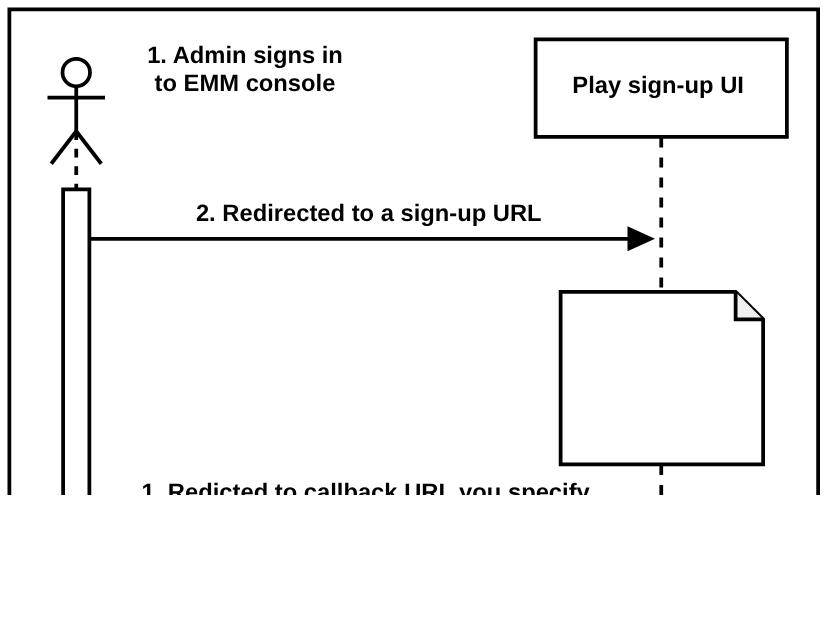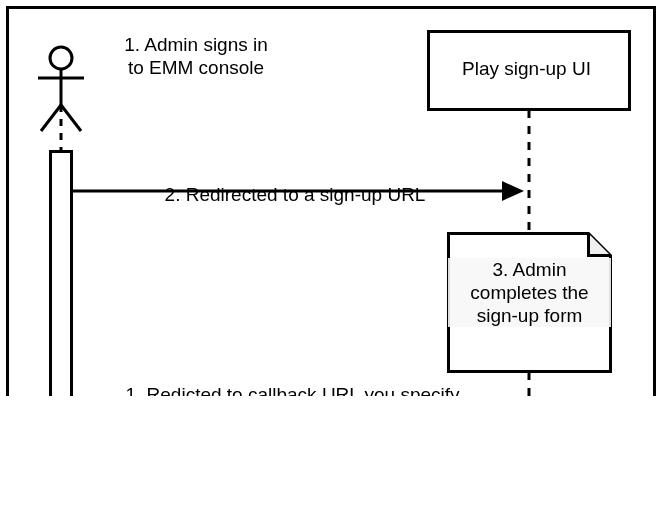--- a/index.html
+++ b/index.html
@@ -9,20 +9,21 @@
   }
   body {
     font-family: "Liberation Sans", sans-serif;
   }
   #canvas {
     position: relative;
     width: 662px;
     height: 396px;
     background: #ffffff;
     overflow: hidden;
+    font-weight: bold;
   }
   #diagram-svg {
     position: absolute;
     left: 0;
     top: 0;
     width: 662px;
     height: 512px;
   }
   .dgm-text {
     position: absolute;
@@ -48,21 +49,20 @@
     left: 448px;
     top: 258px;
     width: 163px;
     background: rgba(247,247,247,0.9);
   }
   #msg2-label {
     left: 90px;
     top: 160px;
     width: 410px;
     text-align: center;
-    margin-top: 23px;
   }
   #msg4-label {
     left: 85px;
     top: 383px;
     width: 415px;
     text-align: center;
   }
 </style>
 </head>
 <body>
@@ -111,17 +111,14 @@
 
   <div class="dgm-text" id="actor-caption">1. Admin signs in
 to EMM console</div>
 
   <div class="dgm-text" id="participant-label">Play sign-up UI</div>
 
   <div class="dgm-text" id="msg2-label">2. Redirected to a sign-up URL</div>
 
   <div class="dgm-text" id="msg4-label">1. Redicted to callback URL you specify</div>
 
-  <div class="dgm-text" id="note-text">3. Admin
-completes the
-sign-up form</div>
 
 </div>
 
 </body></html>

